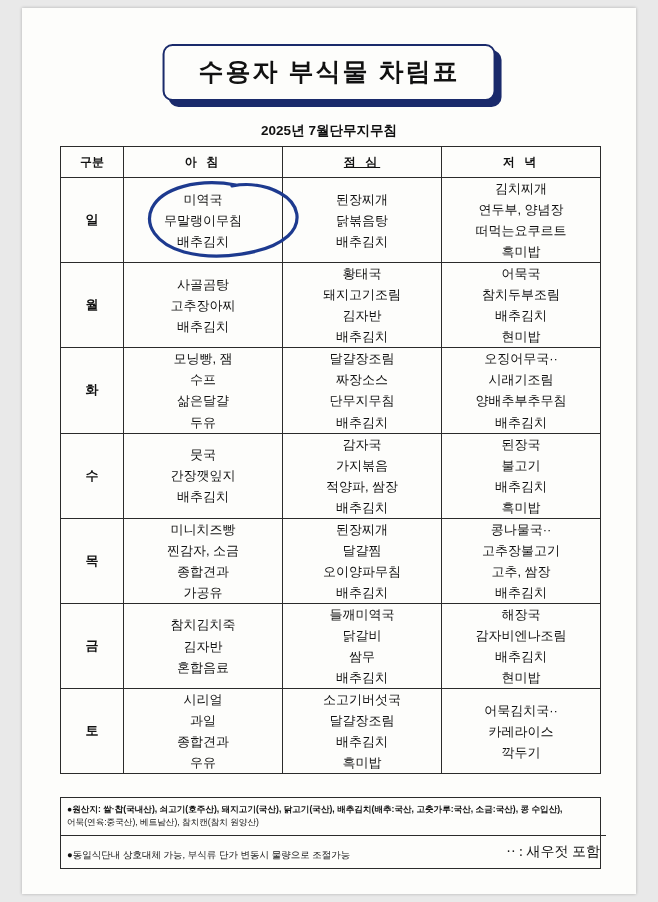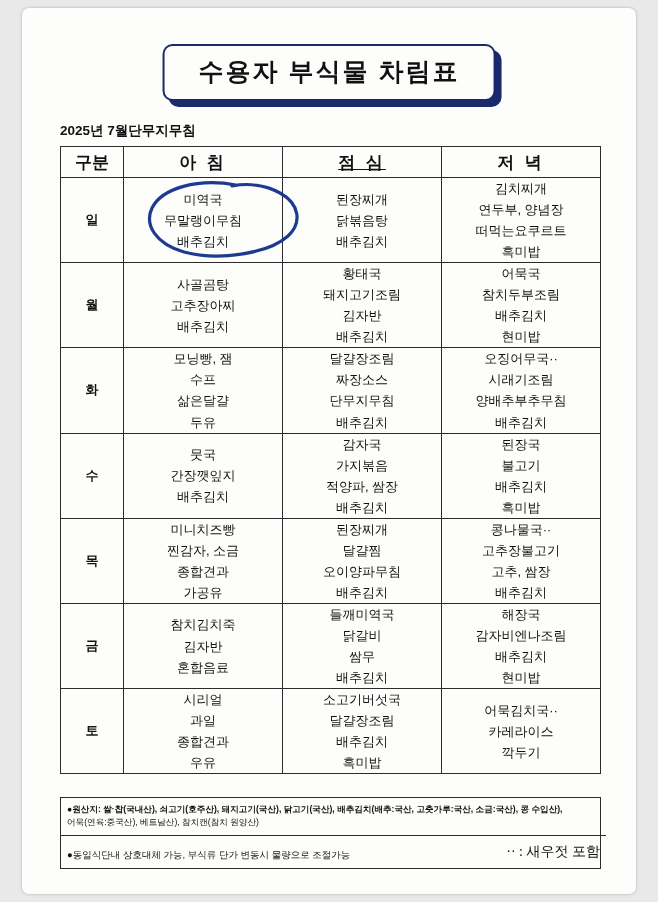--- a/index.html
+++ b/index.html
@@ -18,21 +18,20 @@
     overflow: hidden;
   }
   .sheet {
     position: absolute;
     left: 22px;
     top: 8px;
     width: 614px;
     height: 886px;
     background: #fdfdfb;
     box-shadow: 0 0 3px rgba(0,0,0,0.25);
-    border-radius: 7px;
   }
   
   .title-wrap {
     position: absolute;
     left: 50%;
     top: 36px;
     transform: translateX(-50%);
   }
   .title-shadow {
     position: absolute;
@@ -56,21 +55,21 @@
     color: #111;
     white-space: nowrap;
   }
   
   .meta {
     position: absolute;
     top: 114px;
     left: 38px;
     right: 38px;
     display: flex;
-    justify-content: flex-start;
+    justify-content: center;
     font-size: 13.5px;
     font-weight: bold;
     color: #111;
   }
   
   table.menu {
     position: absolute;
     left: 38px;
     top: 138px;
     width: 541px;
@@ -81,21 +80,21 @@
     border: 1px solid #2b2b2b;
     text-align: center;
     vertical-align: middle;
     font-size: 13px;
     color: #111;
     padding: 0;
   }
   table.menu thead th {
     height: 30px;
     font-weight: bold;
-    font-size: 17px;
+    font-size: 12px;
   }
   .col-day { width: 62px; }
   .hdr-gubun { color: #111; }
   .hdr-breakfast { color: #c02020; letter-spacing: 3px; }
   .hdr-lunch { color: #2f7d32; letter-spacing: 3px; text-decoration: underline; }
   .hdr-dinner { color: #1f3d8a; letter-spacing: 3px; }
   .daycell {
     font-weight: bold;
     font-size: 14px;
   }

